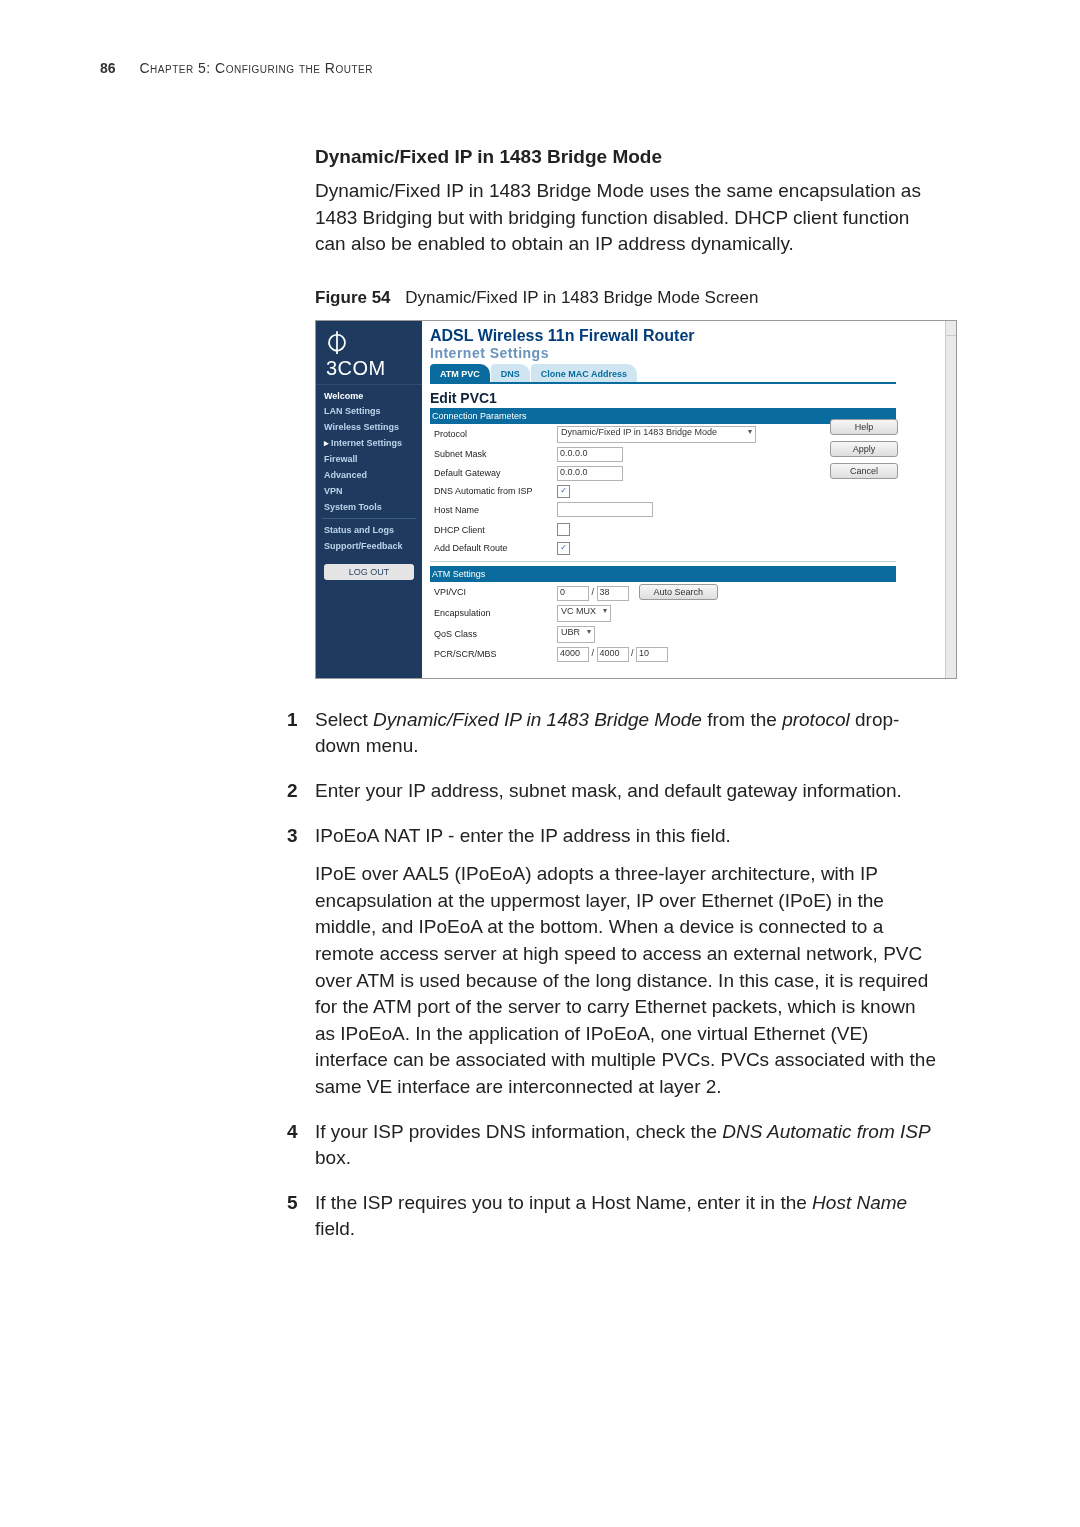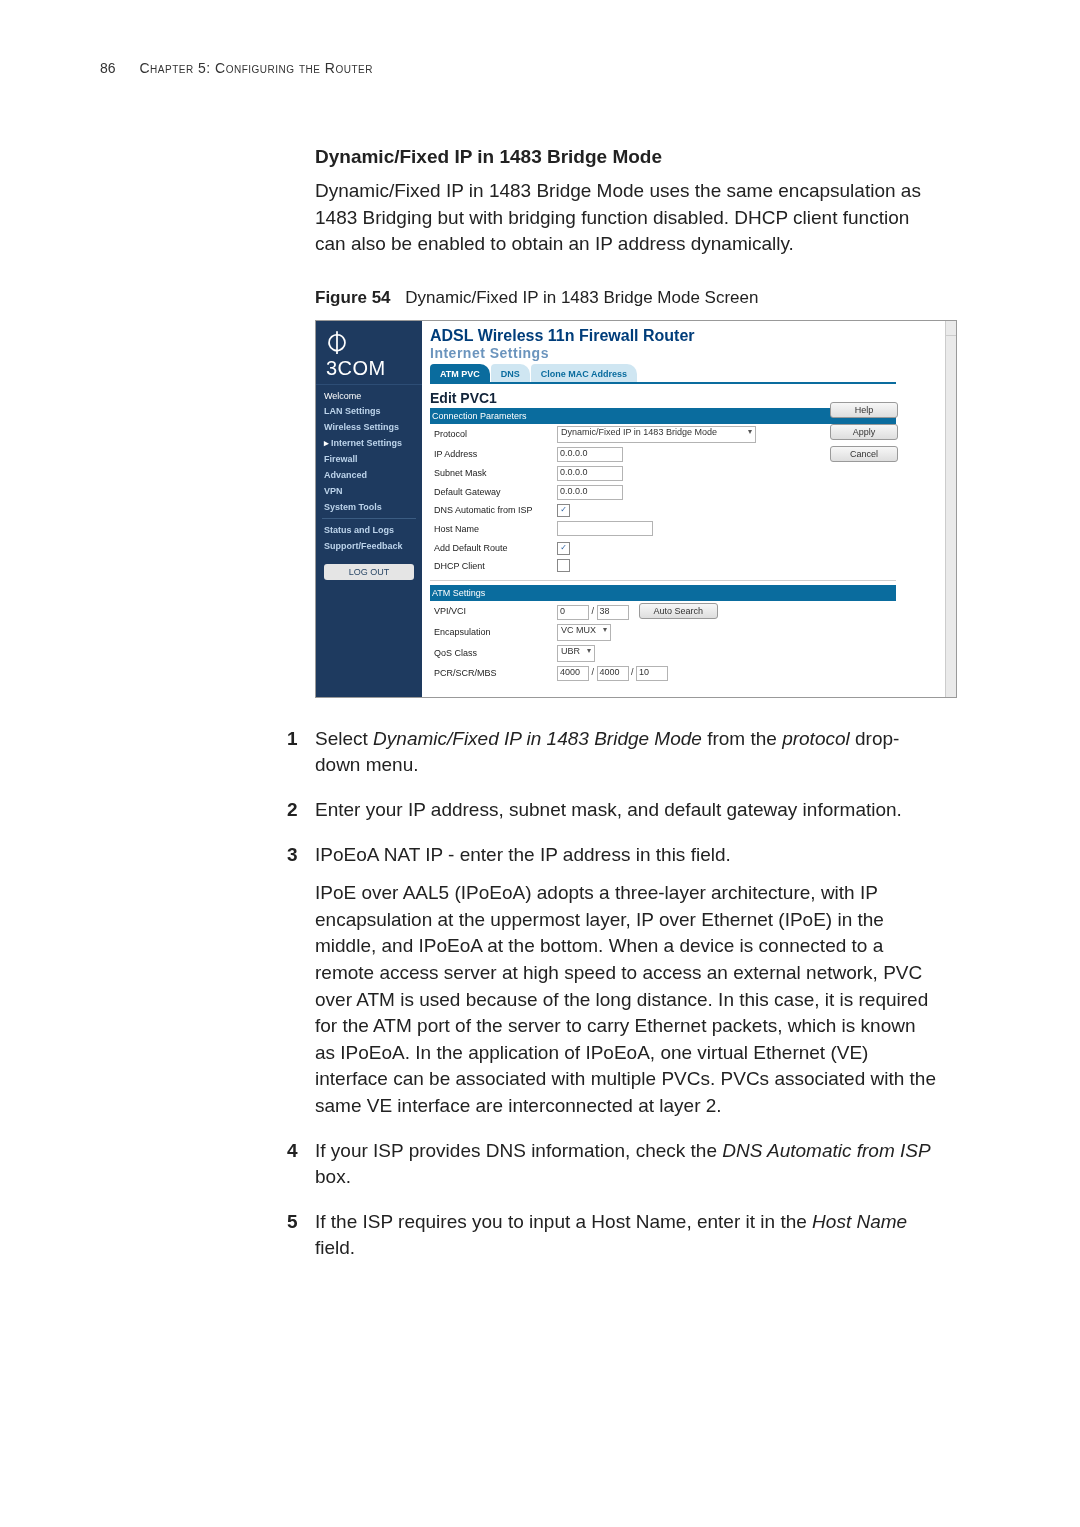--- a/index.html
+++ b/index.html
@@ -12,21 +12,21 @@
     position: relative;
   }
   .page {
     padding: 60px 100px 0 100px;
   }
   .runhead {
     font-size: 14px;
     color: #333;
     margin-bottom: 70px;
   }
-  .runhead .pgnum { font-weight: normal; margin-right: 20px; }
+  .runhead .pgnum { font-weight: bold; margin-right: 20px; }
   .runhead .chap { font-variant: small-caps; letter-spacing: 0.5px; }
   .indent-block { margin-left: 215px; margin-right: 40px; }
   .sect-title { font-weight: bold; font-size: 19px; margin-bottom: 10px; }
   .body-text { font-size: 19px; line-height: 1.4; margin-bottom: 30px; }
   .fig-cap { font-size: 17px; margin-bottom: 12px; }
   .fig-cap .fignum { font-weight: bold; margin-right: 10px; }
   ol.steps { list-style: none; margin: 0; padding: 0; counter-reset: step; }
   ol.steps > li { position: relative; font-size: 19px; line-height: 1.4; margin: 0 40px 18px 215px; padding-left: 0; }
   ol.steps > li .num { position: absolute; left: -28px; top: 0; font-weight: bold; }
   ol.steps > li em { font-style: italic; }
@@ -64,21 +64,21 @@
   }
   .logo {
     padding: 10px 0 4px 10px;
   }
   .logo .swirl {
     font-size: 22px; font-weight: bold; color: #ffffff; letter-spacing: 1px;
   }
   .logo .brand {
     font-size: 20px; color: #fff; font-weight: normal; letter-spacing: 0.5px;
   }
-  .navhdr { padding: 6px 8px 2px 8px; color: #fff; font-weight: normal; border-top: 1px solid #2d4d75; }
+  .navhdr { padding: 6px 8px 2px 8px; color: #fff; font-weight: bold; border-top: 1px solid #2d4d75; }
   .navitem { padding: 3px 8px; color: #bcd3ea; font-weight: bold; }
   .navitem.active::before { content: "▸ "; color: #fff; }
   .navhr { border-top: 1px solid #3b5c82; margin: 3px 6px; }
   .logout {
     margin: 10px 8px 0 8px;
     background: #e5e5e5;
     color: #2a4766;
     font-size: 9px;
     text-align: center;
     padding: 3px 0;
@@ -125,21 +125,21 @@
     display: inline-block;
     background: linear-gradient(#f7f7f7, #dedede);
     border: 1px solid #9a9a9a;
     border-radius: 3px;
     font-size: 9px;
     color: #333;
     padding: 2px 14px;
     text-align: center;
     min-width: 38px;
   }
-  .btn-stack { position: absolute; right: 58px; top: 81px; display: flex; flex-direction: column; gap: 6px; }
+  .btn-stack { position: absolute; right: 58px; top: 98px; display: flex; flex-direction: column; gap: 6px; }
   .hint { color: #333; font-size: 9px; margin-left: 6px; }
   .divider { border-top: 1px solid #cfcfcf; margin: 4px 0; }
 </style>
 </head>
 <body>
 
 <div class="page">
   <div class="runhead">
     <span class="pgnum">86</span>
     <span class="chap">Chapter 5: Configuring the Router</span>
@@ -195,46 +195,42 @@
 
         <div class="edit-label">Edit PVC1</div>
         <div class="sect-hdr">Connection Parameters</div>
         <table class="param-tbl">
           <tbody>
               <tr>
             <td>Protocol</td>
             <td><span class="sel" style="min-width:180px;">Dynamic/Fixed IP in 1483 Bridge Mode</span></td>
           </tr>
           <tr>
-            <td>IP Address</td>
-            <td><span class="tinp w60">0.0.0.0</span></td>
-          </tr>
-          <tr>
             <td>Subnet Mask</td>
             <td><span class="tinp w60">0.0.0.0</span></td>
           </tr>
           <tr>
             <td>Default Gateway</td>
             <td><span class="tinp w60">0.0.0.0</span></td>
           </tr>
           <tr>
             <td>DNS Automatic from ISP</td>
             <td><span class="cb">✓</span></td>
           </tr>
           <tr>
             <td>Host Name</td>
             <td><span class="tinp" style="width:90px;"></span></td>
           </tr>
           <tr>
+            <td>DHCP Client</td>
+            <td><span class="cb"></span></td>
+          </tr>
+          <tr>
             <td>Add Default Route</td>
             <td><span class="cb">✓</span></td>
-          </tr>
-          <tr>
-            <td>DHCP Client</td>
-            <td><span class="cb"></span></td>
           </tr>
         </tbody>
           </table>
 
         <div class="divider"></div>
         <div class="sect-hdr">ATM Settings</div>
         <table class="param-tbl">
           <tbody>
               <tr>
             <td>VPI/VCI</td>

